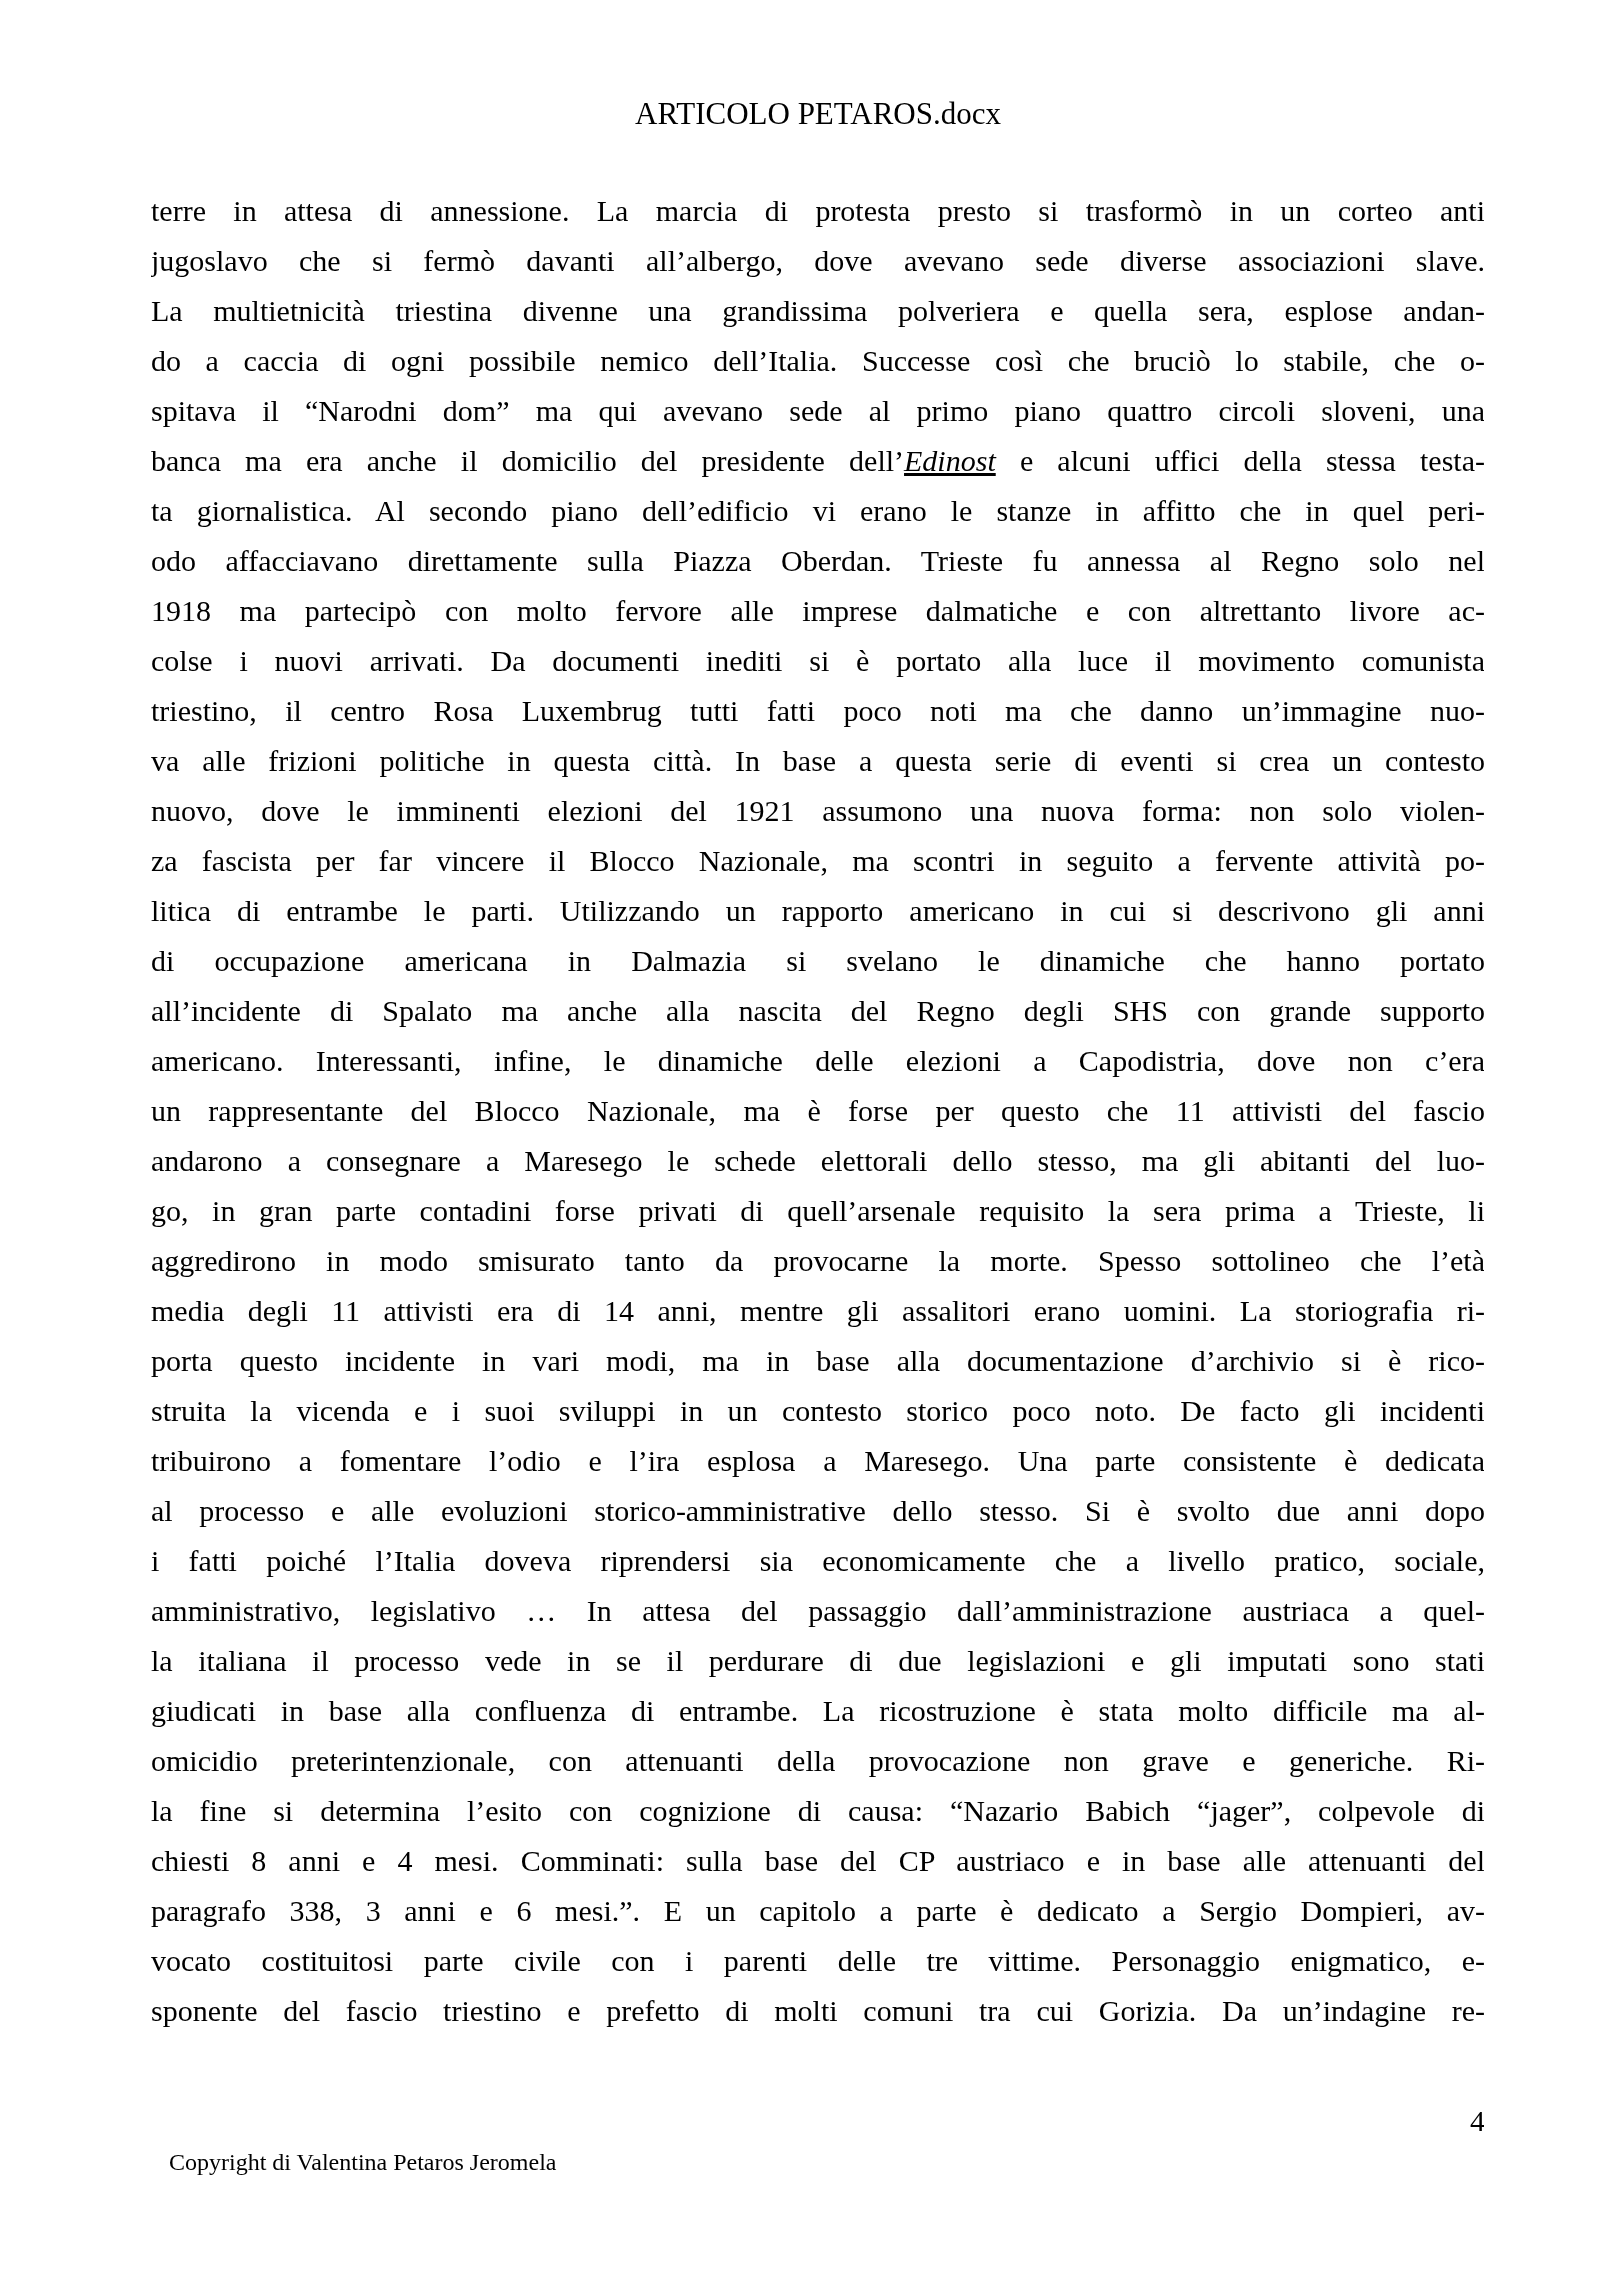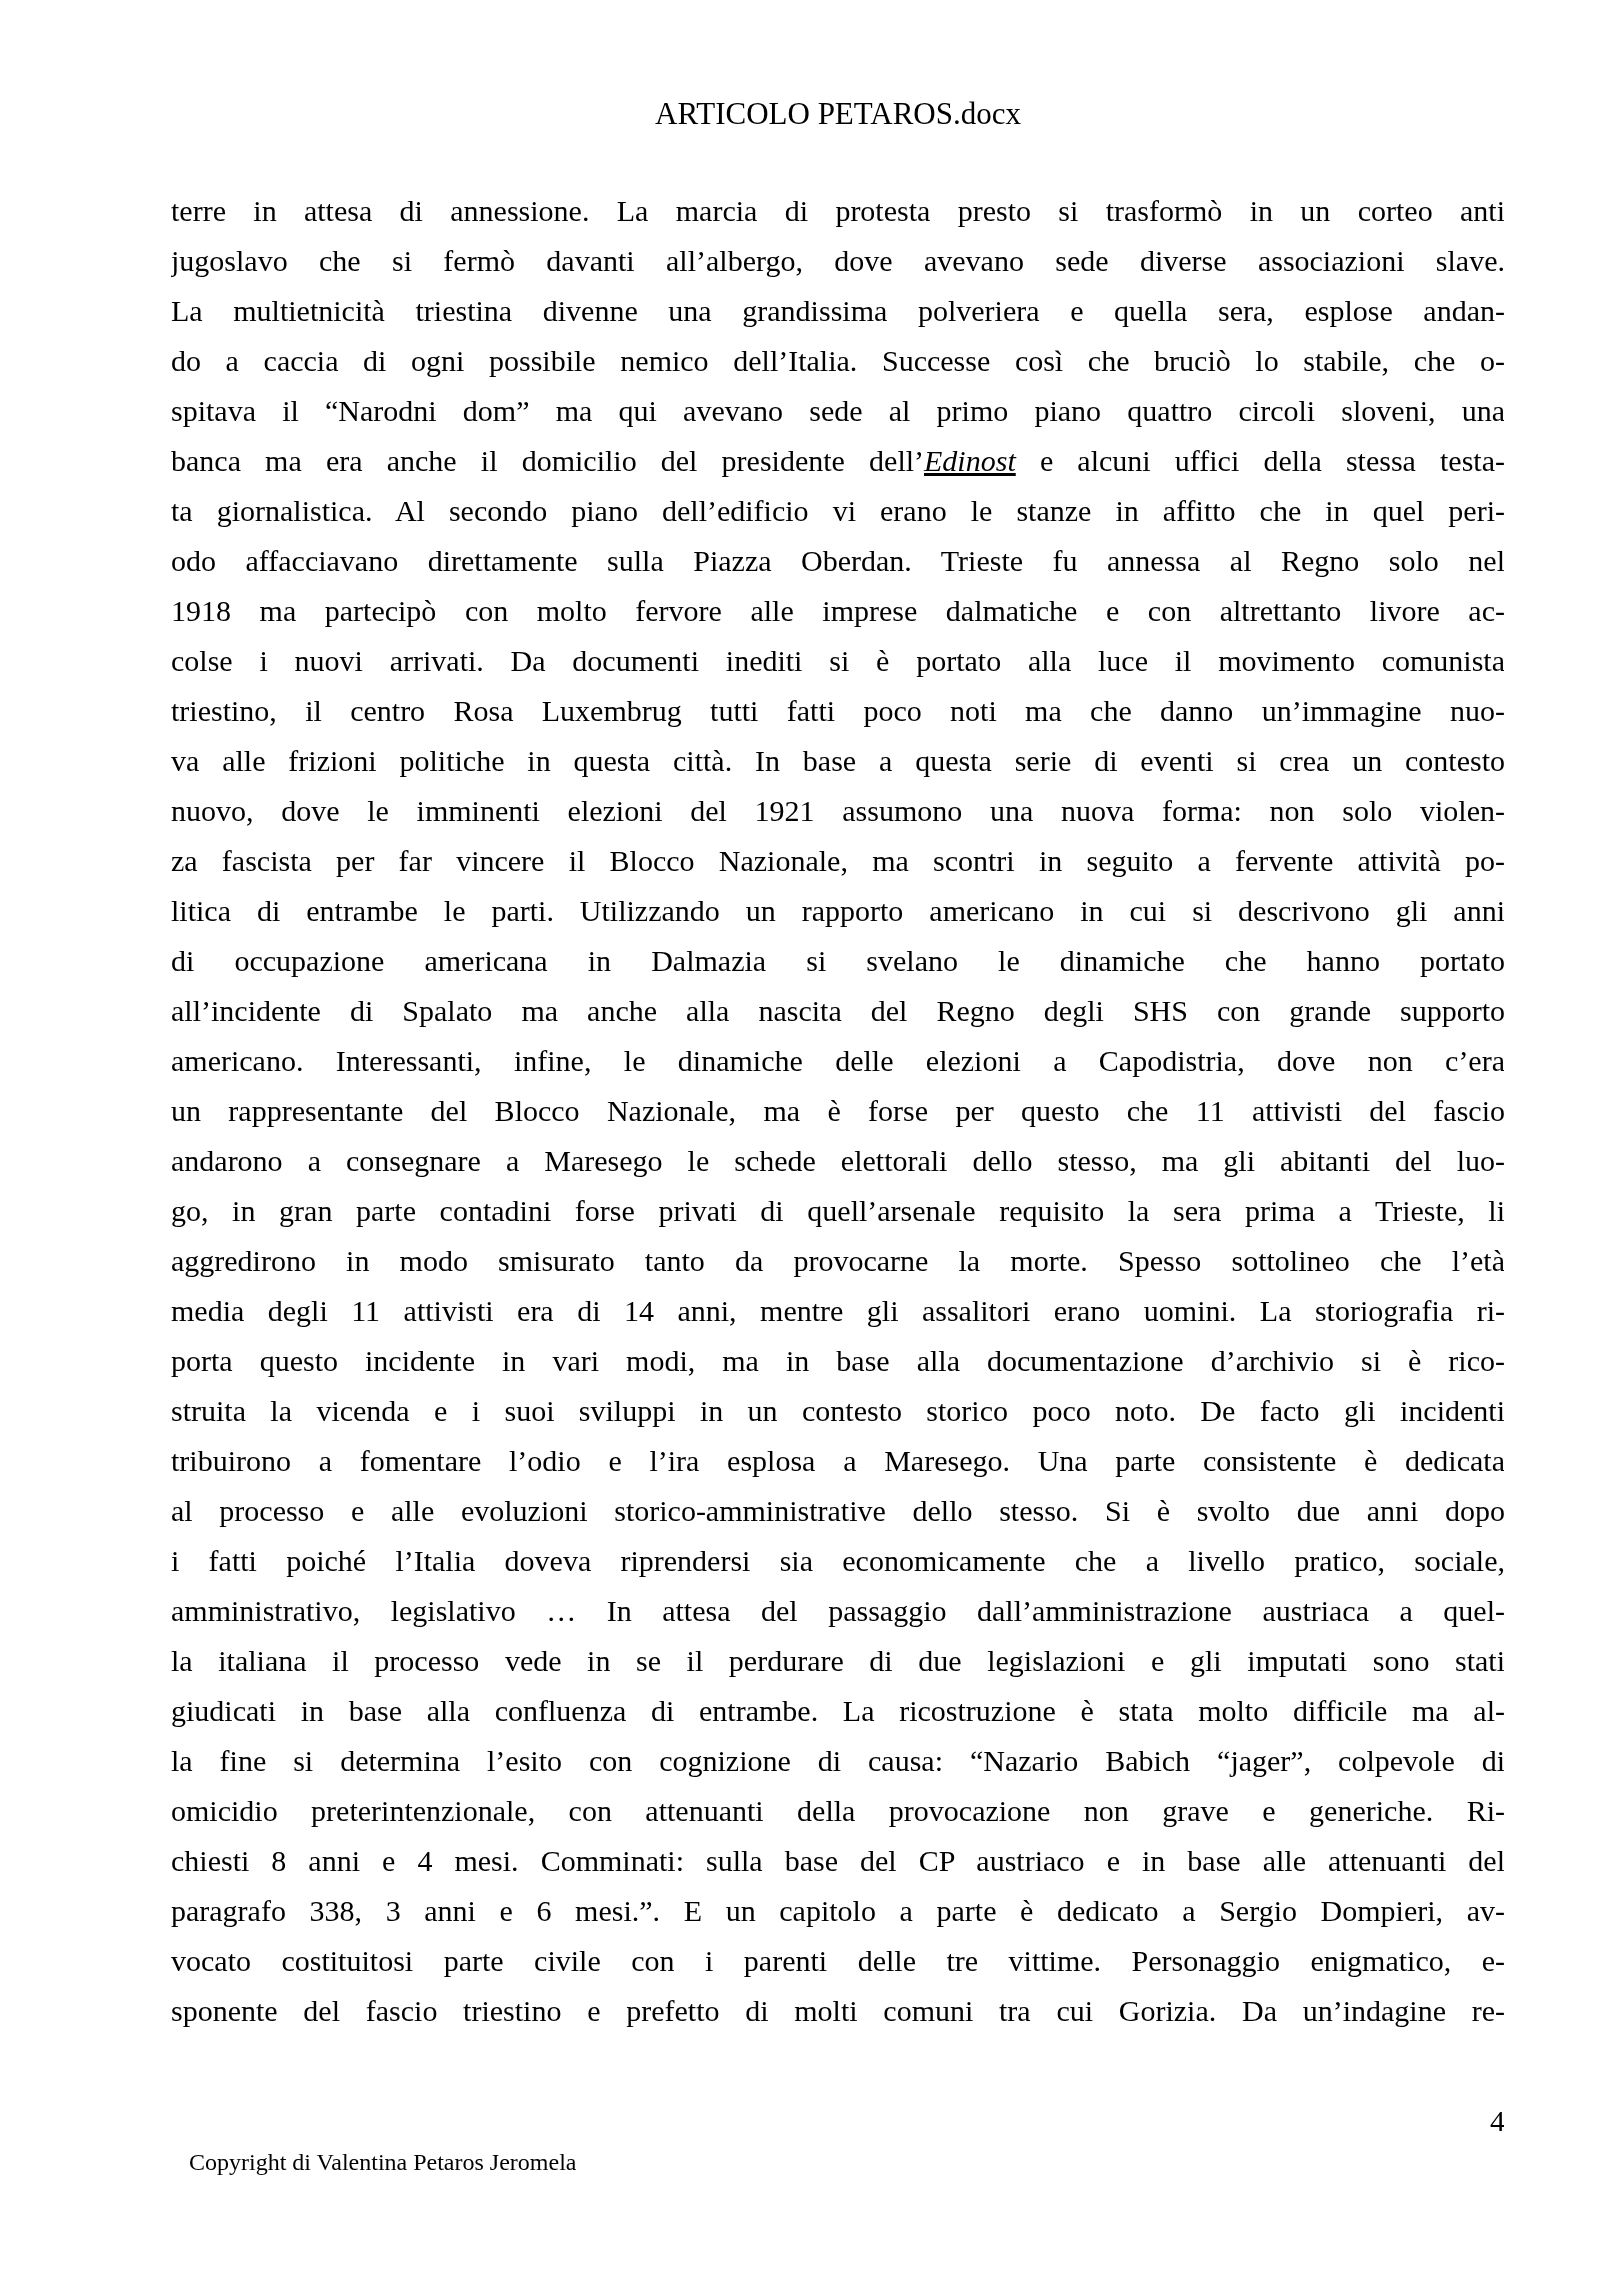--- a/index.html
+++ b/index.html
@@ -8,21 +8,20 @@
     background: #ffffff;
     font-family: "Liberation Serif", "DejaVu Serif", serif;
     color: #000000;
   }
   .page {
     position: relative;
     width: 1484px;
     height: 2293px;
     background: #ffffff;
     overflow: hidden;
-    margin-left: 20px;
   }
   .doc-header {
     position: absolute;
     top: 94px;
     left: 151px;
     width: 1334px;
     text-align: center;
     font-size: 31px;
     line-height: 39px;
     white-space: nowrap;
@@ -95,22 +94,22 @@
       <div class="doc-line">aggredirono in modo smisurato tanto da provocarne la morte. Spesso sottolineo che l’età</div>
       <div class="doc-line">media degli 11 attivisti era di 14 anni, mentre gli assalitori erano uomini. La storiografia ri-</div>
       <div class="doc-line">porta questo incidente in vari modi, ma in base alla documentazione d’archivio si è rico-</div>
       <div class="doc-line">struita la vicenda e i suoi sviluppi in un contesto storico poco noto. De facto gli incidenti</div>
       <div class="doc-line">tribuirono a fomentare l’odio e l’ira esplosa a Maresego. Una parte consistente è dedicata</div>
       <div class="doc-line">al processo e alle evoluzioni storico-amministrative dello stesso. Si è svolto due anni dopo</div>
       <div class="doc-line">i fatti poiché l’Italia doveva riprendersi sia economicamente che a livello pratico, sociale,</div>
       <div class="doc-line">amministrativo, legislativo … In attesa del passaggio dall’amministrazione austriaca a quel-</div>
       <div class="doc-line">la italiana il processo vede in se il perdurare di due legislazioni e gli imputati sono stati</div>
       <div class="doc-line">giudicati in base alla confluenza di entrambe. La ricostruzione è stata molto difficile ma al-</div>
+      <div class="doc-line">omicidio preterintenzionale, con attenuanti della provocazione non grave e generiche. Ri-</div>
       <div class="doc-line">la fine si determina l’esito con cognizione di causa: “Nazario Babich “jager”, colpevole di</div>
-      <div class="doc-line">omicidio preterintenzionale, con attenuanti della provocazione non grave e generiche. Ri-</div>
       <div class="doc-line">chiesti 8 anni e 4 mesi. Comminati: sulla base del CP austriaco e in base alle attenuanti del</div>
       <div class="doc-line">paragrafo 338, 3 anni e 6 mesi.”. E un capitolo a parte è dedicato a Sergio Dompieri, av-</div>
       <div class="doc-line">vocato costituitosi parte civile con i parenti delle tre vittime. Personaggio enigmatico, e-</div>
       <div class="doc-line">sponente del fascio triestino e prefetto di molti comuni tra cui Gorizia. Da un’indagine re-</div>
     </div>
 
   <div class="page-number">4</div>
 
   <div class="doc-footer">Copyright di Valentina Petaros Jeromela</div>
 </div>

